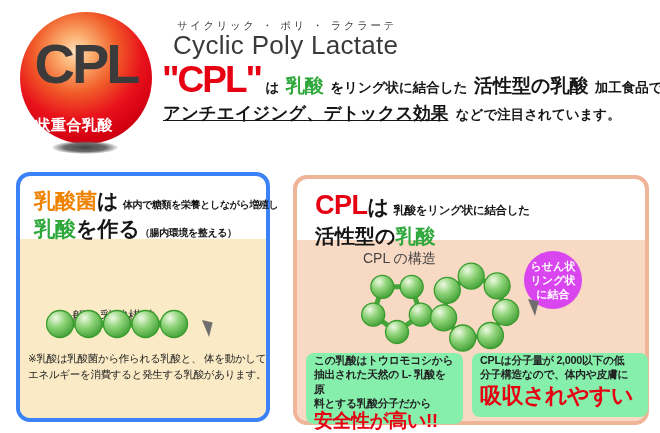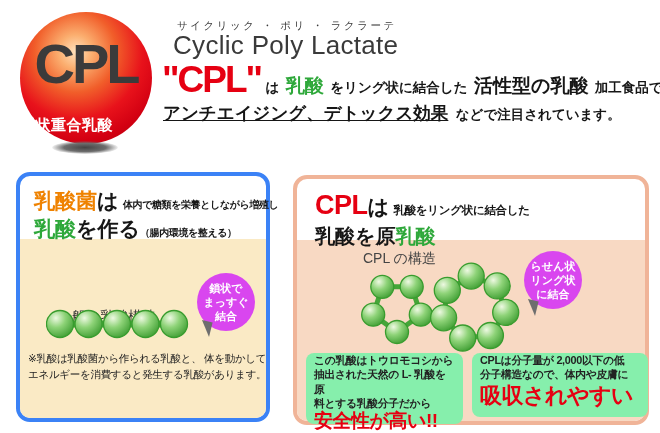--- a/index.html
+++ b/index.html
@@ -119,23 +119,20 @@
 <div class="panel panel-left">
   <div class="panel-bottom"></div>
 
   <div class="abs lp-heading">
     <div><span class="h-orange">乳酸菌</span><span class="h-big">は</span> <span class="h-sm">体内で糖類を栄養としながら増殖し</span></div>
     <div><span class="h-green">乳酸</span><span class="h-big">を作る</span><span class="h-sm">（腸内環境を整える）</span></div>
   </div>
 
   <div class="abs lp-diagram-label">一般の乳酸構造</div>
 
-  <div class="abs bubble bubble-left pre">鎖状で
-まっすぐ
-結合</div>
   <div class="abs tail tail-left"></div>
 
   <svg class="abs mol-chain" width="144" height="36" viewBox="0 0 144 36">
     <defs>
       <radialGradient id="ballGrad" cx="35%" cy="28%" r="78%">
         <stop offset="0" stop-color="#eef9e2"></stop>
         <stop offset="0.45" stop-color="#8ed378"></stop>
         <stop offset="1" stop-color="#3f9e33"></stop>
       </radialGradient>
     </defs>
@@ -149,21 +146,21 @@
 
   <div class="abs lp-note pre">※乳酸は乳酸菌から作られる乳酸と、 体を動かして
 エネルギーを消費すると発生する乳酸があります。</div>
 </div>
 
 <div class="panel panel-right">
   <div class="panel-bottom"></div>
 
   <div class="abs rp-heading">
     <div><span class="h-cpl">CPL</span><span class="h-wa">は</span> <span class="h-sm13">乳酸をリング状に結合した</span></div>
-    <div><span class="h-bold20">乳酸を原</span><span class="h-green20">乳酸</span></div>
+    <div><span class="h-bold20">活性型の</span><span class="h-green20">乳酸</span></div>
   </div>
 
   <div class="abs rp-diagram-label">CPL の構造</div>
 
   <div class="abs bubble bubble-right pre">らせん状
 リング状
 に結合</div>
   <div class="abs tail tail-right"></div>
 
   <svg class="abs mol-ring5" width="80" height="80" viewBox="0 0 80 80">

